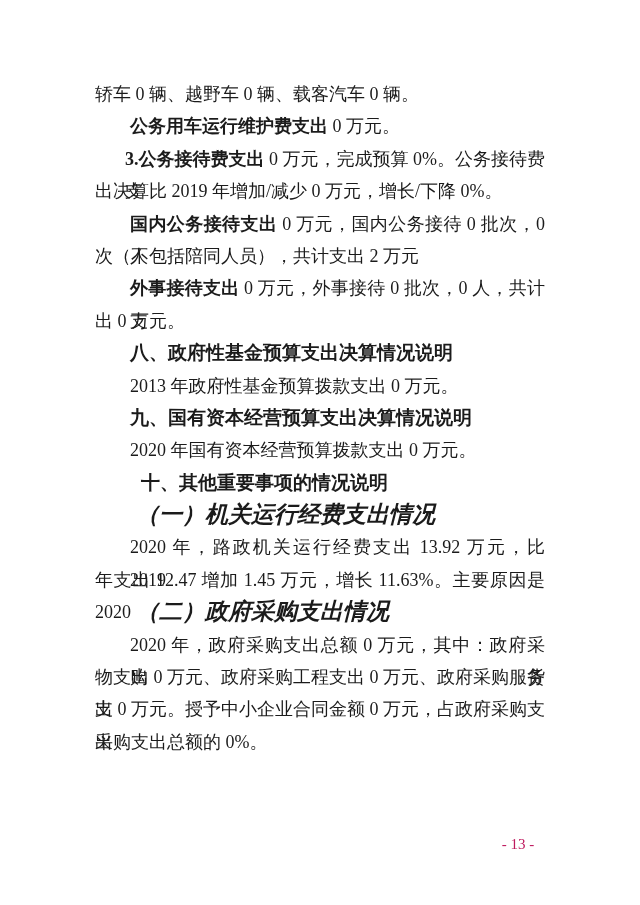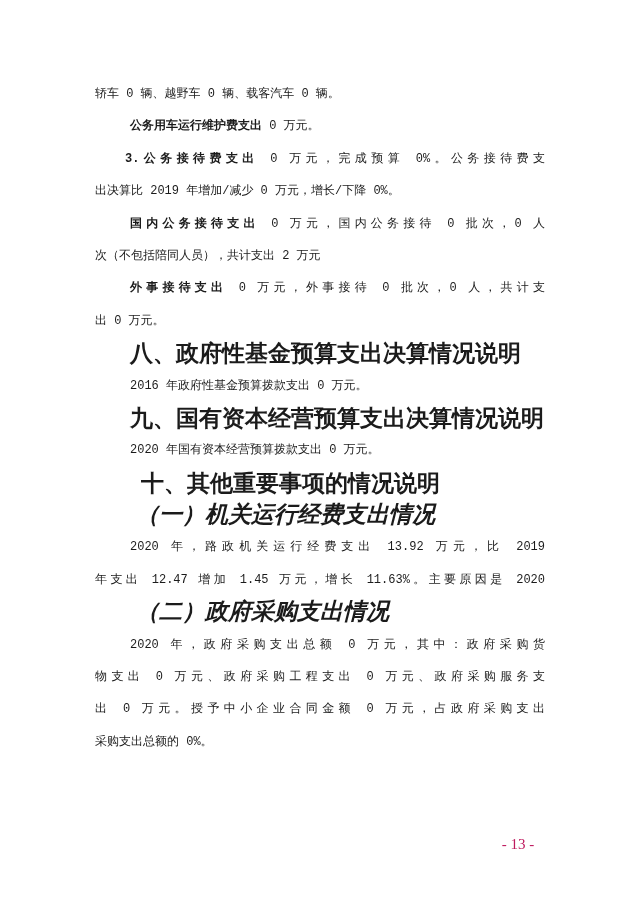--- a/index.html
+++ b/index.html
@@ -23,27 +23,27 @@
     width: 450px;
   }
   .line {
     height: 32.4px;
     line-height: 32.4px;
     box-sizing: border-box;
     width: 100%;
     overflow: visible;
   }
   .style-body {
-    font-family: Liberation Mono, monospace;
-    font-size: 12px;
+    font-family: Liberation Serif, serif;
+    font-size: 18px;
     font-weight: normal;
   }
   .style-hei {
     font-family: "Liberation Sans", sans-serif;
-    font-size: 23px;
+    font-size: 19px;
     font-weight: bold;
   }
   .style-kai {
     font-family: "Liberation Serif", serif;
     font-size: 23px;
     font-weight: bold;
     font-style: italic;
   }
   .align-justify {
     text-align: justify;
@@ -75,21 +75,21 @@
   <div class="doc">
       <div class="line style-body align-left"><span class="seg">轿车 0 辆、越野车 0 辆、载客汽车 0 辆。</span></div>
       <div class="line style-body align-left" style="padding-left: 35px;"><span class="seg seg-bold">公务用车运行维护费支出</span><span class="seg"> 0 万元。</span></div>
       <div class="line style-body align-justify" style="padding-left: 30px;"><span class="seg seg-bold">3.公务接待费支出</span><span class="seg"> 0 万元，完成预算 0%。公务接待费支</span></div>
       <div class="line style-body align-left"><span class="seg">出决算比 2019 年增加/减少 0 万元，增长/下降 0%。</span></div>
       <div class="line style-body align-justify" style="padding-left: 35px;"><span class="seg seg-bold">国内公务接待支出</span><span class="seg"> 0 万元，国内公务接待 0 批次，0 人</span></div>
       <div class="line style-body align-left"><span class="seg">次（不包括陪同人员），共计支出 2 万元</span></div>
       <div class="line style-body align-justify" style="padding-left: 35px;"><span class="seg seg-bold">外事接待支出</span><span class="seg"> 0 万元，外事接待 0 批次，0 人，共计支</span></div>
       <div class="line style-body align-left"><span class="seg">出 0 万元。</span></div>
       <div class="line style-hei align-left" style="padding-left: 35px;"><span class="seg seg-bold">八、政府性基金预算支出决算情况说明</span></div>
-      <div class="line style-body align-left" style="padding-left: 35px;"><span class="seg">2016 年政府性基金预算拨款支出 0 万元。</span></div>
+      <div class="line style-body align-left" style="padding-left: 35px;"><span class="seg">2013 年政府性基金预算拨款支出 0 万元。</span></div>
       <div class="line style-hei align-left" style="padding-left: 35px;"><span class="seg seg-bold">九、国有资本经营预算支出决算情况说明</span></div>
       <div class="line style-body align-left" style="padding-left: 35px;"><span class="seg">2020 年国有资本经营预算拨款支出 0 万元。</span></div>
       <div class="line style-hei align-left" style="padding-left: 46px;"><span class="seg seg-bold">十、其他重要事项的情况说明</span></div>
       <div class="line style-kai align-left" style="padding-left: 41px;"><span class="seg seg-bold">（一）机关运行经费支出情况</span></div>
       <div class="line style-body align-justify" style="padding-left: 35px;"><span class="seg">2020 年，路政机关运行经费支出 13.92 万元，比 2019</span></div>
       <div class="line style-body align-justify"><span class="seg">年支出 12.47 增加 1.45 万元，增长 11.63%。主要原因是 2020</span></div>
       <div class="line style-kai align-left" style="padding-left: 41px; text-align: right;"><span class="seg seg-bold">（二）政府采购支出情况</span></div>
       <div class="line style-body align-justify" style="padding-left: 35px;"><span class="seg">2020 年，政府采购支出总额 0 万元，其中：政府采购货</span></div>
       <div class="line style-body align-justify"><span class="seg">物支出 0 万元、政府采购工程支出 0 万元、政府采购服务支</span></div>
       <div class="line style-body align-justify"><span class="seg">出 0 万元。授予中小企业合同金额 0 万元，占政府采购支出</span></div>

